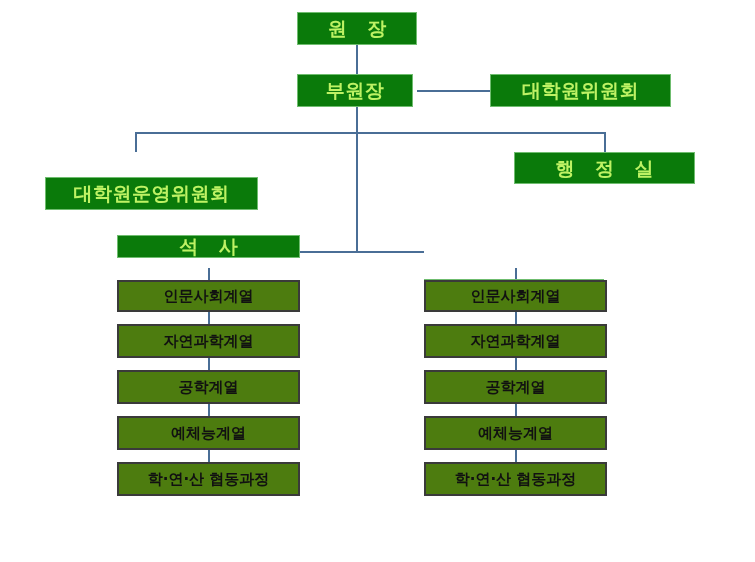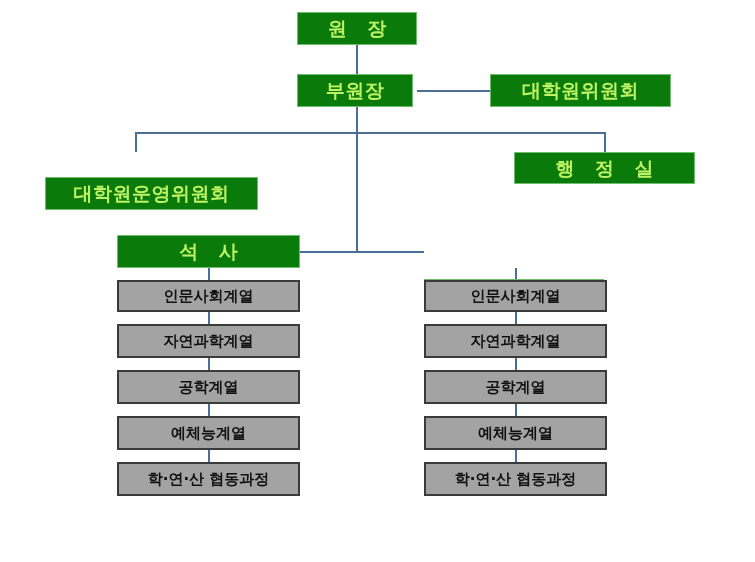--- a/index.html
+++ b/index.html
@@ -40,21 +40,21 @@
     letter-spacing: 0.5px;
     box-sizing: border-box;
     text-align: center;
     line-height: 1;
   }
   .gbox.spaced { letter-spacing: 7px; text-indent: 7px; }
 
   
   .wbox {
     position: absolute;
-    background: #a3a3a3;
+    background: #4d7c0f;
     border: 2px solid #3a3a3a;
     color: #111111;
     display: flex;
     align-items: center;
     justify-content: center;
     font-weight: bold;
     font-size: 15px;
     box-sizing: border-box;
     text-align: center;
     line-height: 1;
@@ -92,21 +92,21 @@
   <div class="gbox spaced" style="left:297px; top:12px; width:120px; height:33px;">원  장</div>
 
   <div class="gbox" style="left:297px; top:74px; width:116px; height:33px;">부원장</div>
 
   <div class="gbox" style="left:490px; top:74px; width:181px; height:33px;">대학원위원회</div>
 
   <div class="gbox" style="left:45px; top:152px; width:213px; height:33px;margin-top:25px;">대학원운영위원회</div>
 
   <div class="gbox spaced" style="left:514px; top:152px; width:181px; height:32px;">행 정 실</div>
 
-  <div class="gbox spaced" style="left:117px; top:235px; width:183px; height:33px;text-align:right;">석  사</div>
+  <div class="gbox spaced" style="left:117px; top:235px; width:183px; height:23px;text-align:right;">석  사</div>
 
   <div class="gbox spaced" style="left:424px; top:235px; width:180px; height:33px;margin-top:44px;">박  사</div>
 
   <div class="wbox" style="left:117px; top:280px; width:183px; height:32px;">인문사회계열</div>
   <div class="wbox" style="left:117px; top:324px; width:183px; height:34px;">자연과학계열</div>
   <div class="wbox" style="left:117px; top:370px; width:183px; height:34px;">공학계열</div>
   <div class="wbox" style="left:117px; top:416px; width:183px; height:34px;">예체능계열</div>
   <div class="wbox" style="left:117px; top:462px; width:183px; height:34px;">학·연·산 협동과정</div>
 
   <div class="wbox" style="left:424px; top:280px; width:183px; height:32px;">인문사회계열</div>

